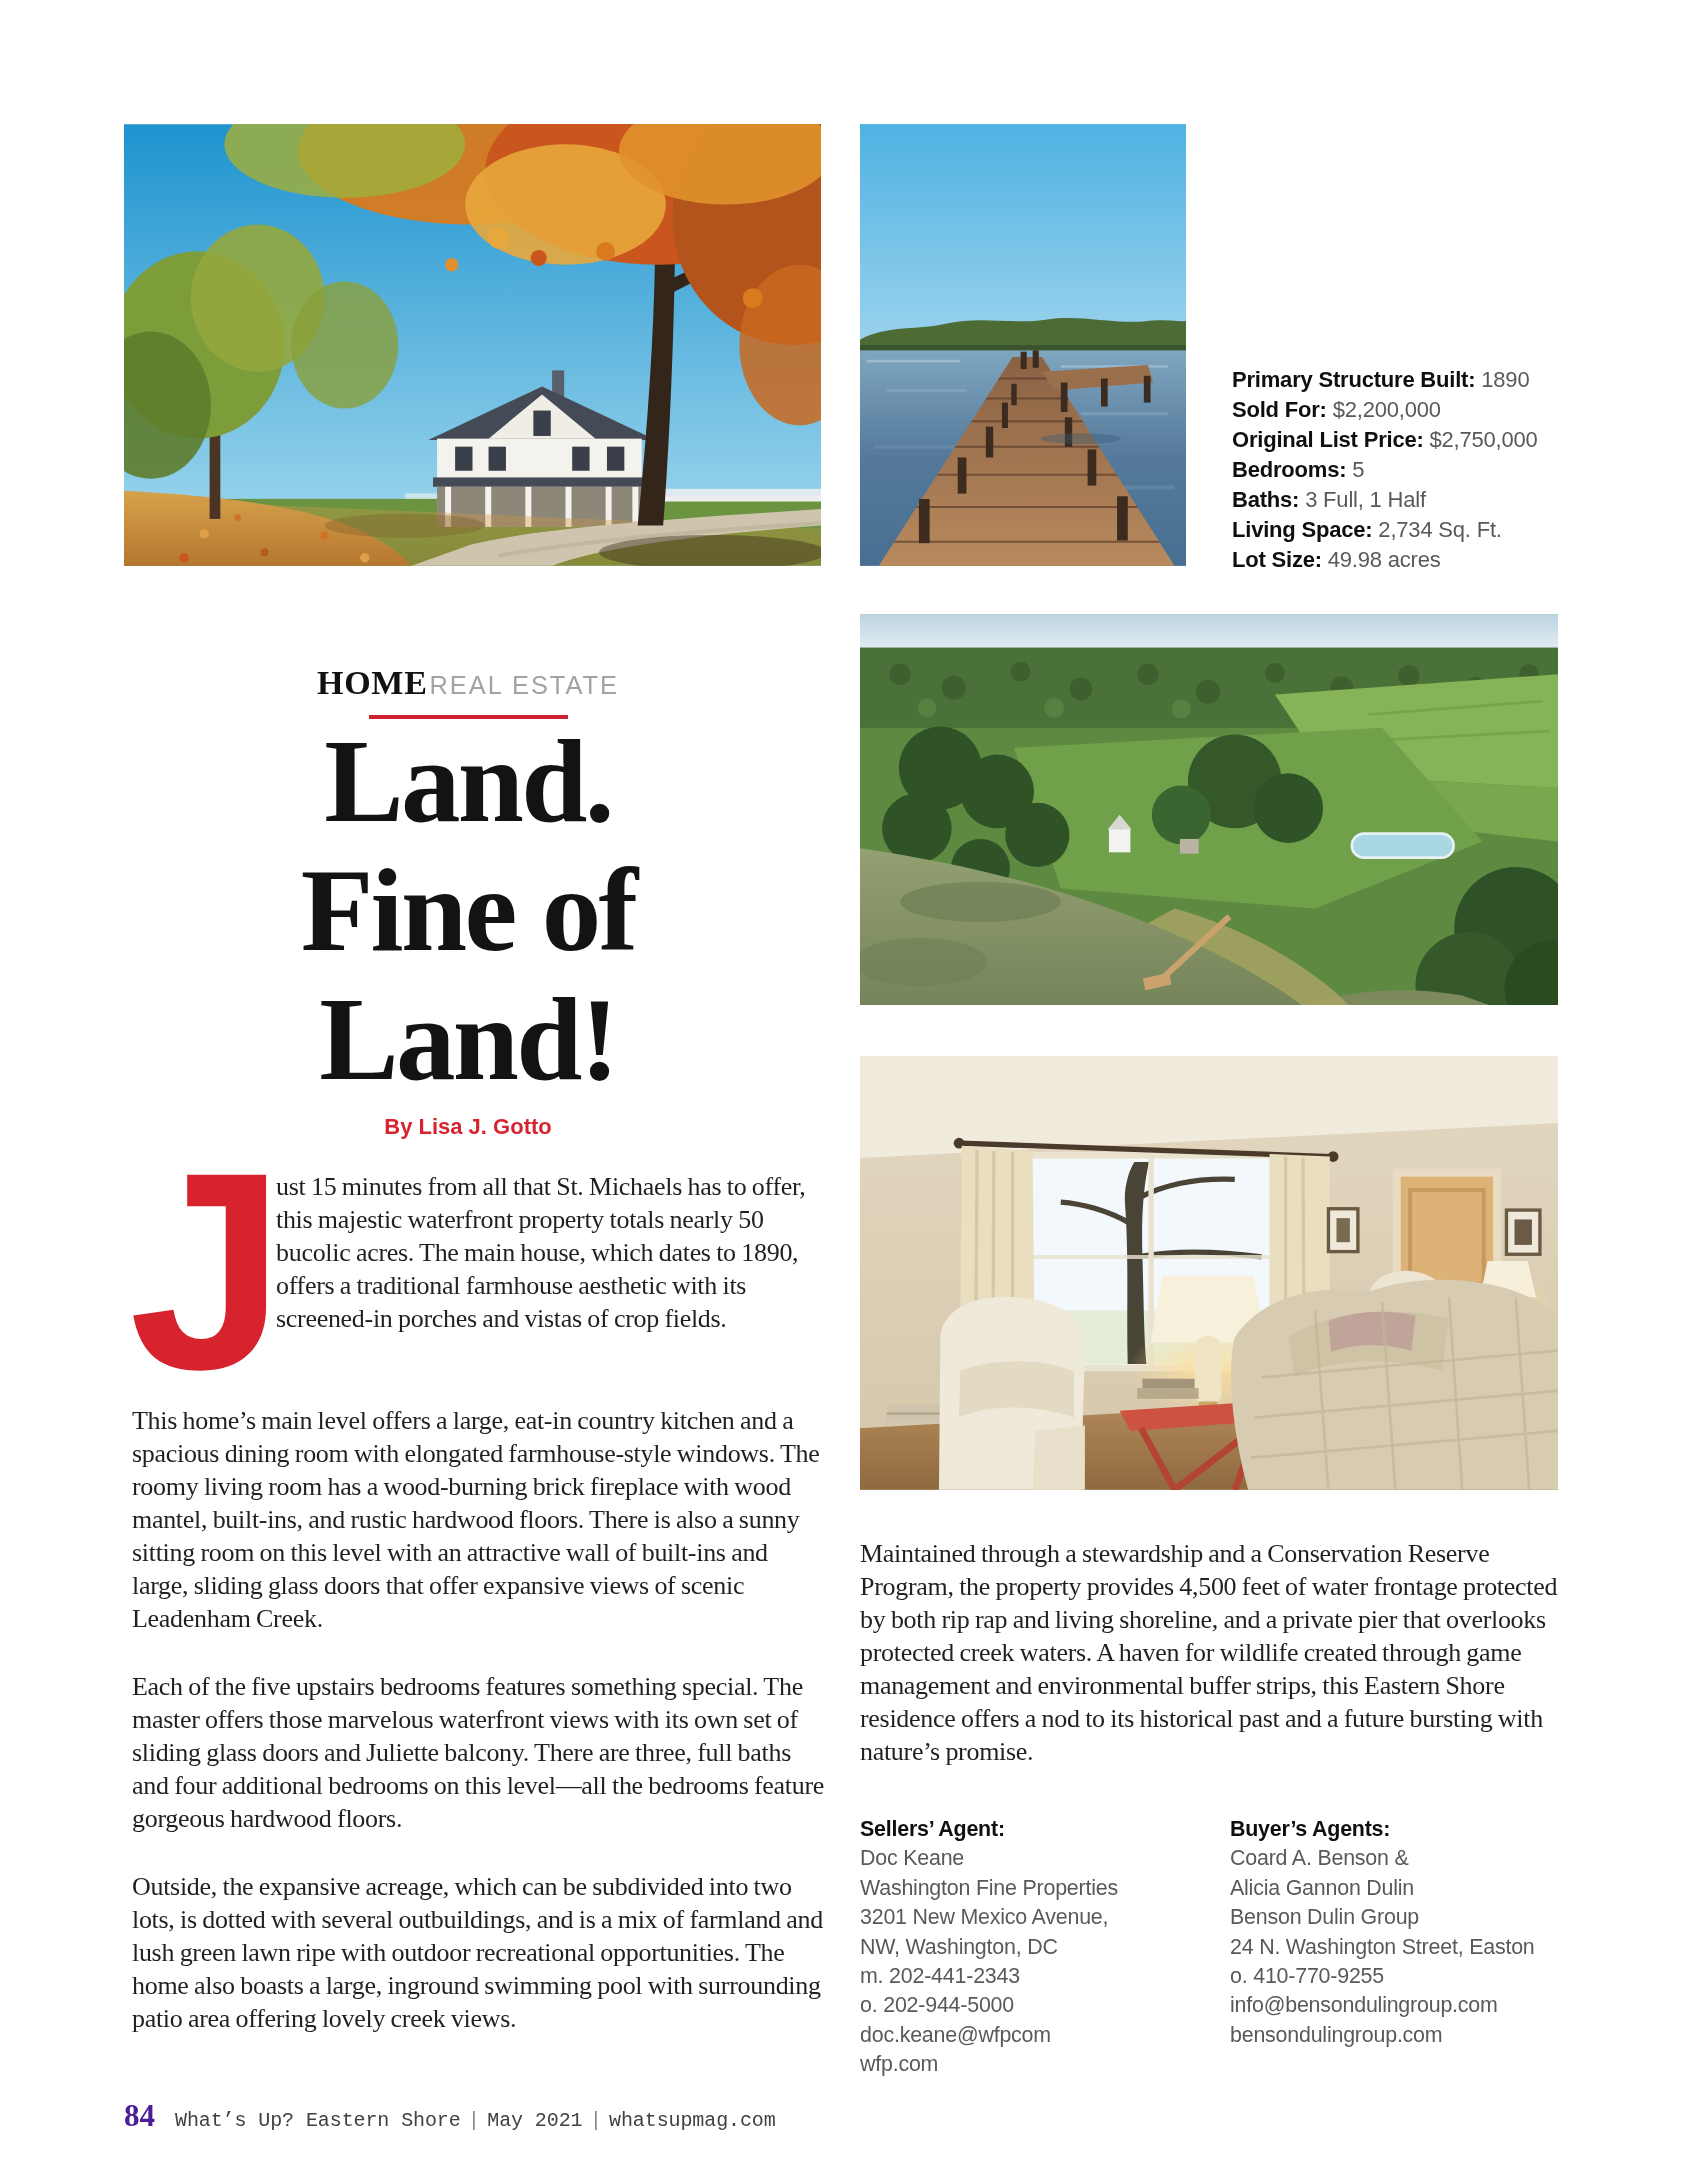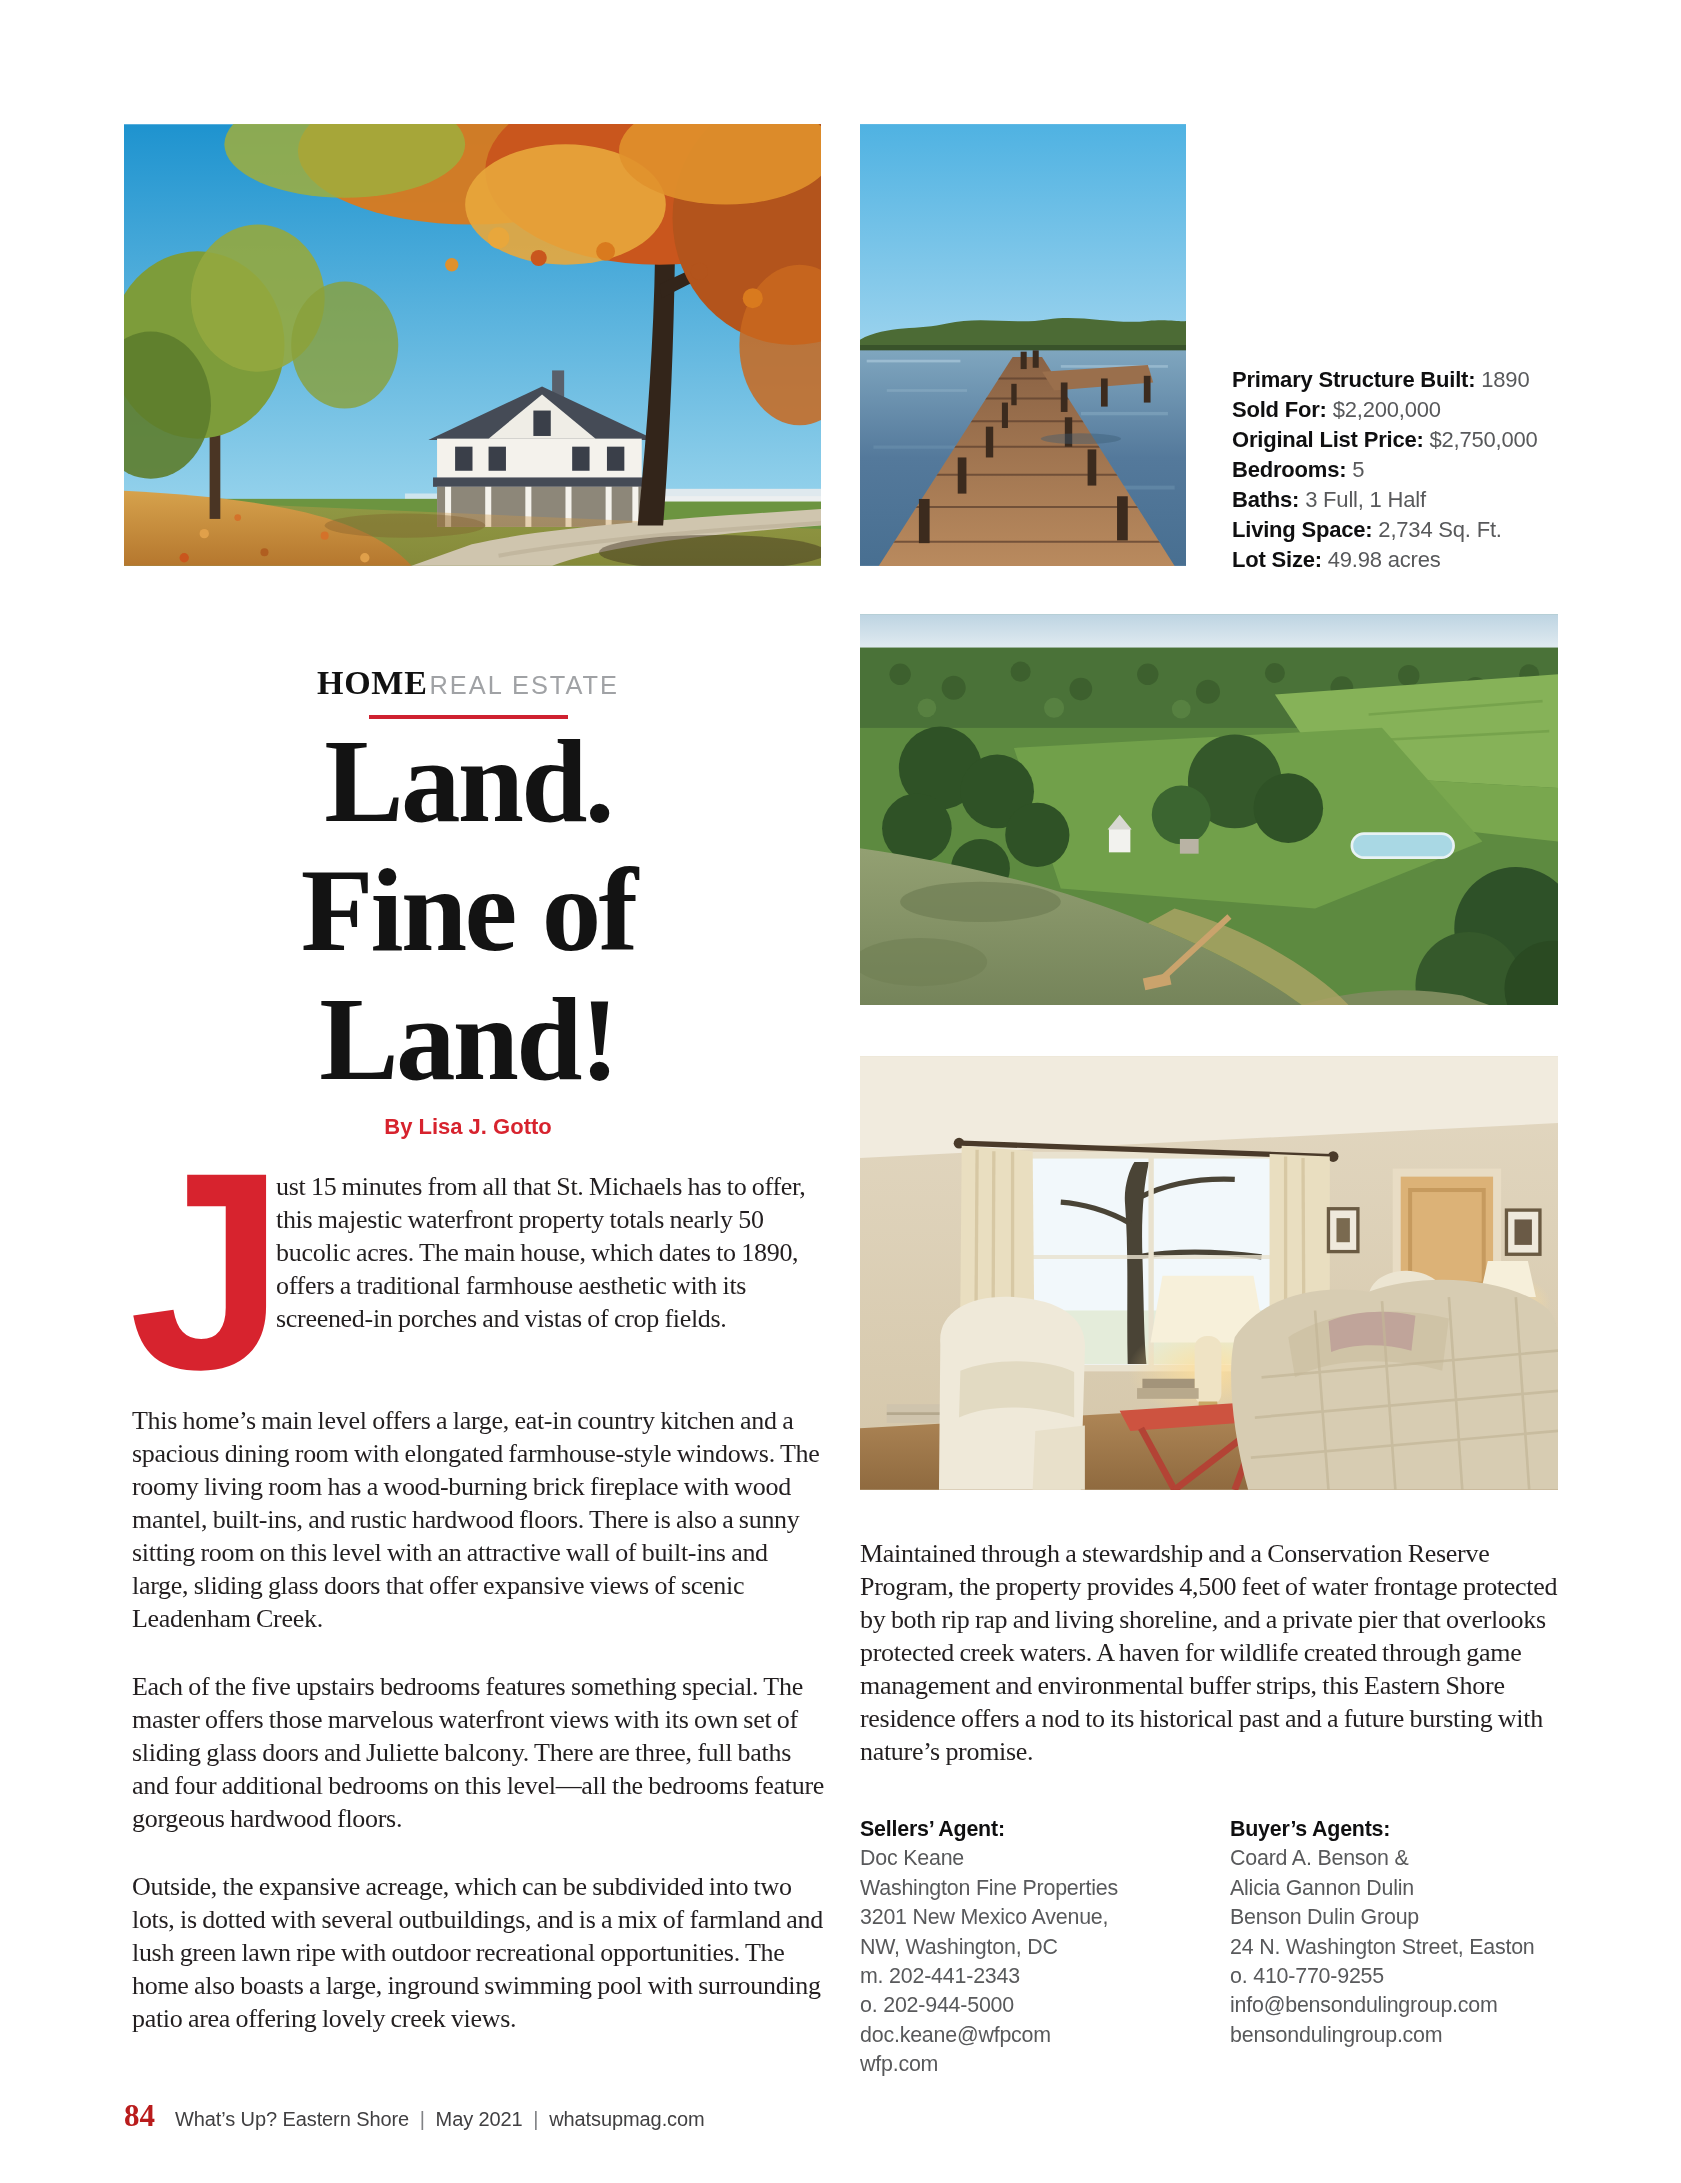--- a/index.html
+++ b/index.html
@@ -76,24 +76,24 @@
   #agents-sellers { left:860px; width:355px; }
   #agents-buyers  { left:1230px; width:335px; }
 
   
   .footer {
     position:absolute; left:124px; top:2098px; width:937px;
     display:flex; align-items:baseline;
   }
   .footer .pagenum {
     font-family:"Liberation Serif", serif; font-weight:700; font-size:31px;
-    color:#b91c1c; margin-right:20px;
+    color:#4c1d95; margin-right:20px;
   }
   .footer .ftxt {
-    font-family:Liberation Sans, sans-serif; font-size:20px; color:#414042;
+    font-family:Liberation Mono, monospace; font-size:20px; color:#414042;
     letter-spacing:-0.1px;
   }
   .footer .sep { color:#808285; margin:0 10.7px; font-family:"Liberation Sans", sans-serif; font-size:20px; }
 </style>
 </head>
 <body>
 
 <div class="page">
 
   <div class="photo" style="left:124px; top:124px; width:697px; height:442px;">

